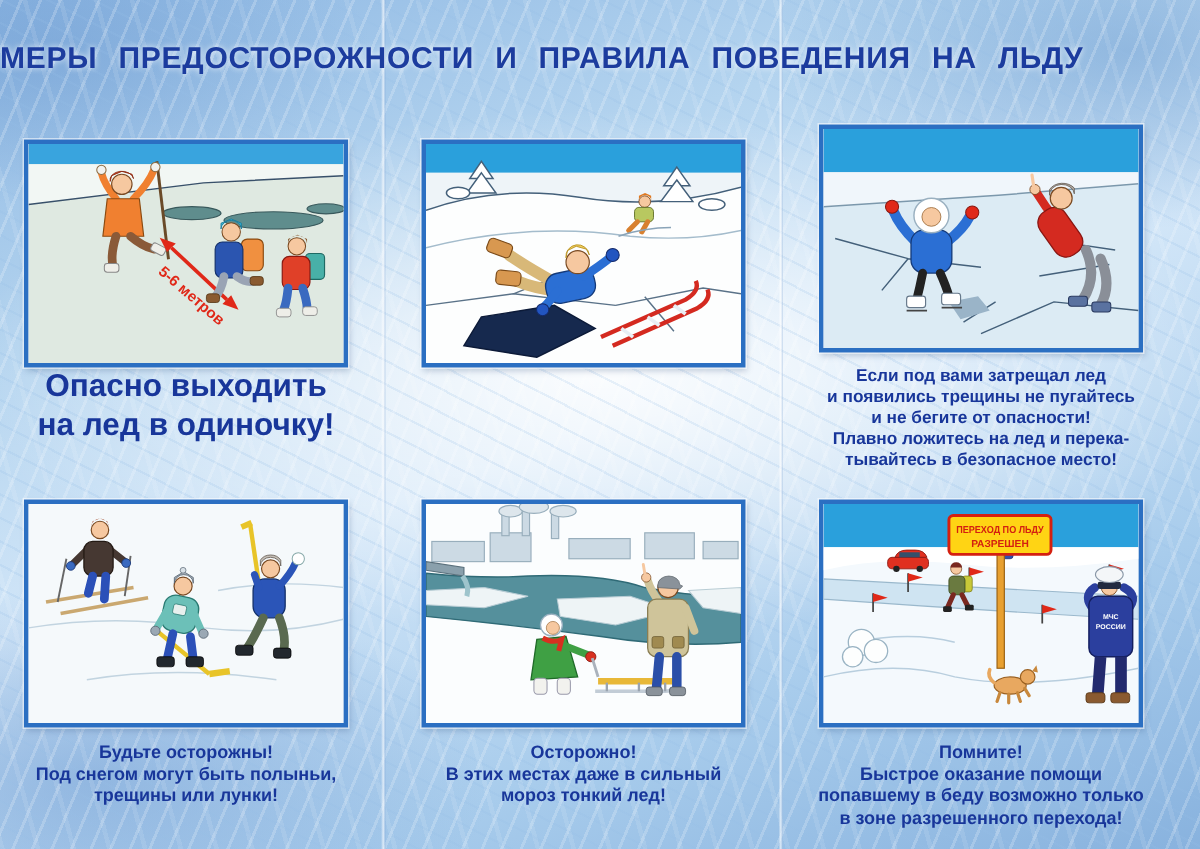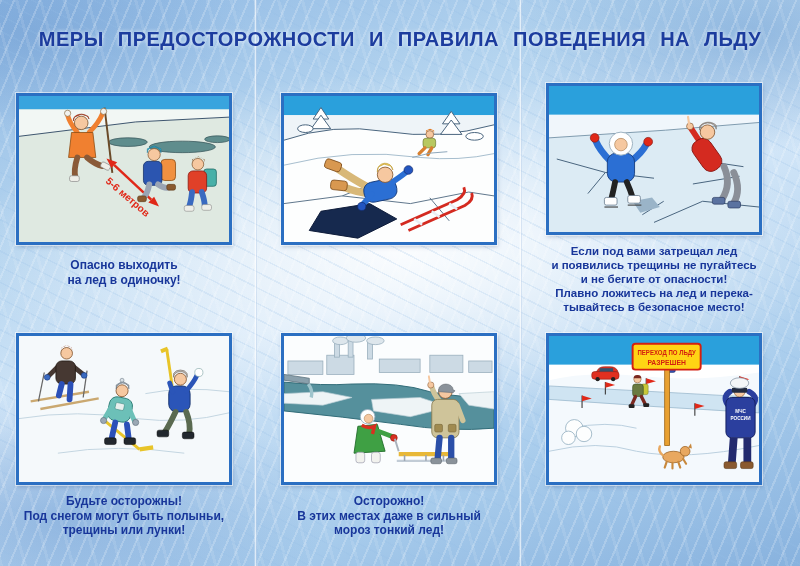--- a/index.html
+++ b/index.html
@@ -16,37 +16,37 @@
   .frost{
     position:absolute;inset:0;pointer-events:none;
     background:
       repeating-linear-gradient(113deg, rgba(255,255,255,.20) 0 2px, rgba(255,255,255,0) 2px 12px),
       repeating-linear-gradient(27deg, rgba(150,190,230,.20) 0 1.5px, rgba(150,190,230,0) 1.5px 14px),
       repeating-linear-gradient(75deg, rgba(255,255,255,.10) 0 3px, rgba(255,255,255,0) 3px 23px);
   }
   .fold{position:absolute;top:0;bottom:0;width:3px;background:linear-gradient(to right,rgba(255,255,255,.0),rgba(255,255,255,.65),rgba(120,160,210,.35));pointer-events:none;}
   .fold.f1{left:254px}.fold.f2{left:519px}
   .title{
-    position:absolute;left:0;right:0;top:28px;margin:0;text-align:center;
+    position:absolute;left:0;right:0;top:28px;margin:0;
     font-size:20px;font-weight:bold;color:#1c3c9e;letter-spacing:.5px;word-spacing:8px;
     text-shadow:0 0 4px rgba(255,255,255,.8);
   }
   .panel{position:absolute;width:216px;margin:0;}
   .p0{left:16px;top:93px}.p1{left:281px;top:93px}.p2{left:546px;top:83px}
   .p3{left:16px;top:333px}.p4{left:281px;top:333px}.p5{left:546px;top:333px}
   .art{
     width:210px;height:146px;border:3px solid #2b6fc2;background:#fff;
     box-shadow:0 0 0 1px rgba(255,255,255,.55), 1px 2px 4px rgba(40,70,120,.25);
   }
   .art svg{display:block;width:100%;height:100%;}
   .caption{
     margin:9px -8px 0;width:232px;text-align:center;white-space:pre-line;
     font-weight:bold;color:#18369a;line-height:1.22;font-size:12px;
   }
-  .p0 .caption{font-size:12px;line-height:1.25;margin-top:13px;}
+  .p0 .caption{font-size:21px;line-height:1.25;margin-top:0;}
   .p2 .caption{font-size:11.5px;}
   .p5 .caption{font-size:12px;}
   svg text{font-family:"Liberation Sans",sans-serif;font-weight:bold;}
 </style>
 </head>
 <body>
 
 <div class="poster">
   <div class="frost"></div>
   <div class="fold f1"></div>
@@ -403,14 +403,18 @@
         </g>
         <g>
           <ellipse cx="128" cy="126" rx="11" ry="6" fill="#e8a860" stroke="#9a6020" stroke-width=".8"></ellipse>
           <circle cx="140" cy="120" r="5" fill="#e8a860" stroke="#9a6020" stroke-width=".8"></circle>
           <path d="M143,116 l3,-4 1,5" fill="#c8883c"></path>
           <path d="M117,124 q-5,-4 -3,-9" stroke="#e8a860" stroke-width="2.5" fill="none" stroke-linecap="round"></path>
           <path d="M121,131 l-2,6 M127,132 l0,6 M133,131 l2,6 M138,128 l3,5" stroke="#c8883c" stroke-width="2.2" stroke-linecap="round"></path>
         </g>
       </svg>
     </div>
+    <figcaption class="caption">Помните!
+Быстрое оказание помощи
+попавшему в беду возможно только
+в зоне разрешенного перехода!</figcaption>
   </figure>
 </div>
 
 </body></html>

